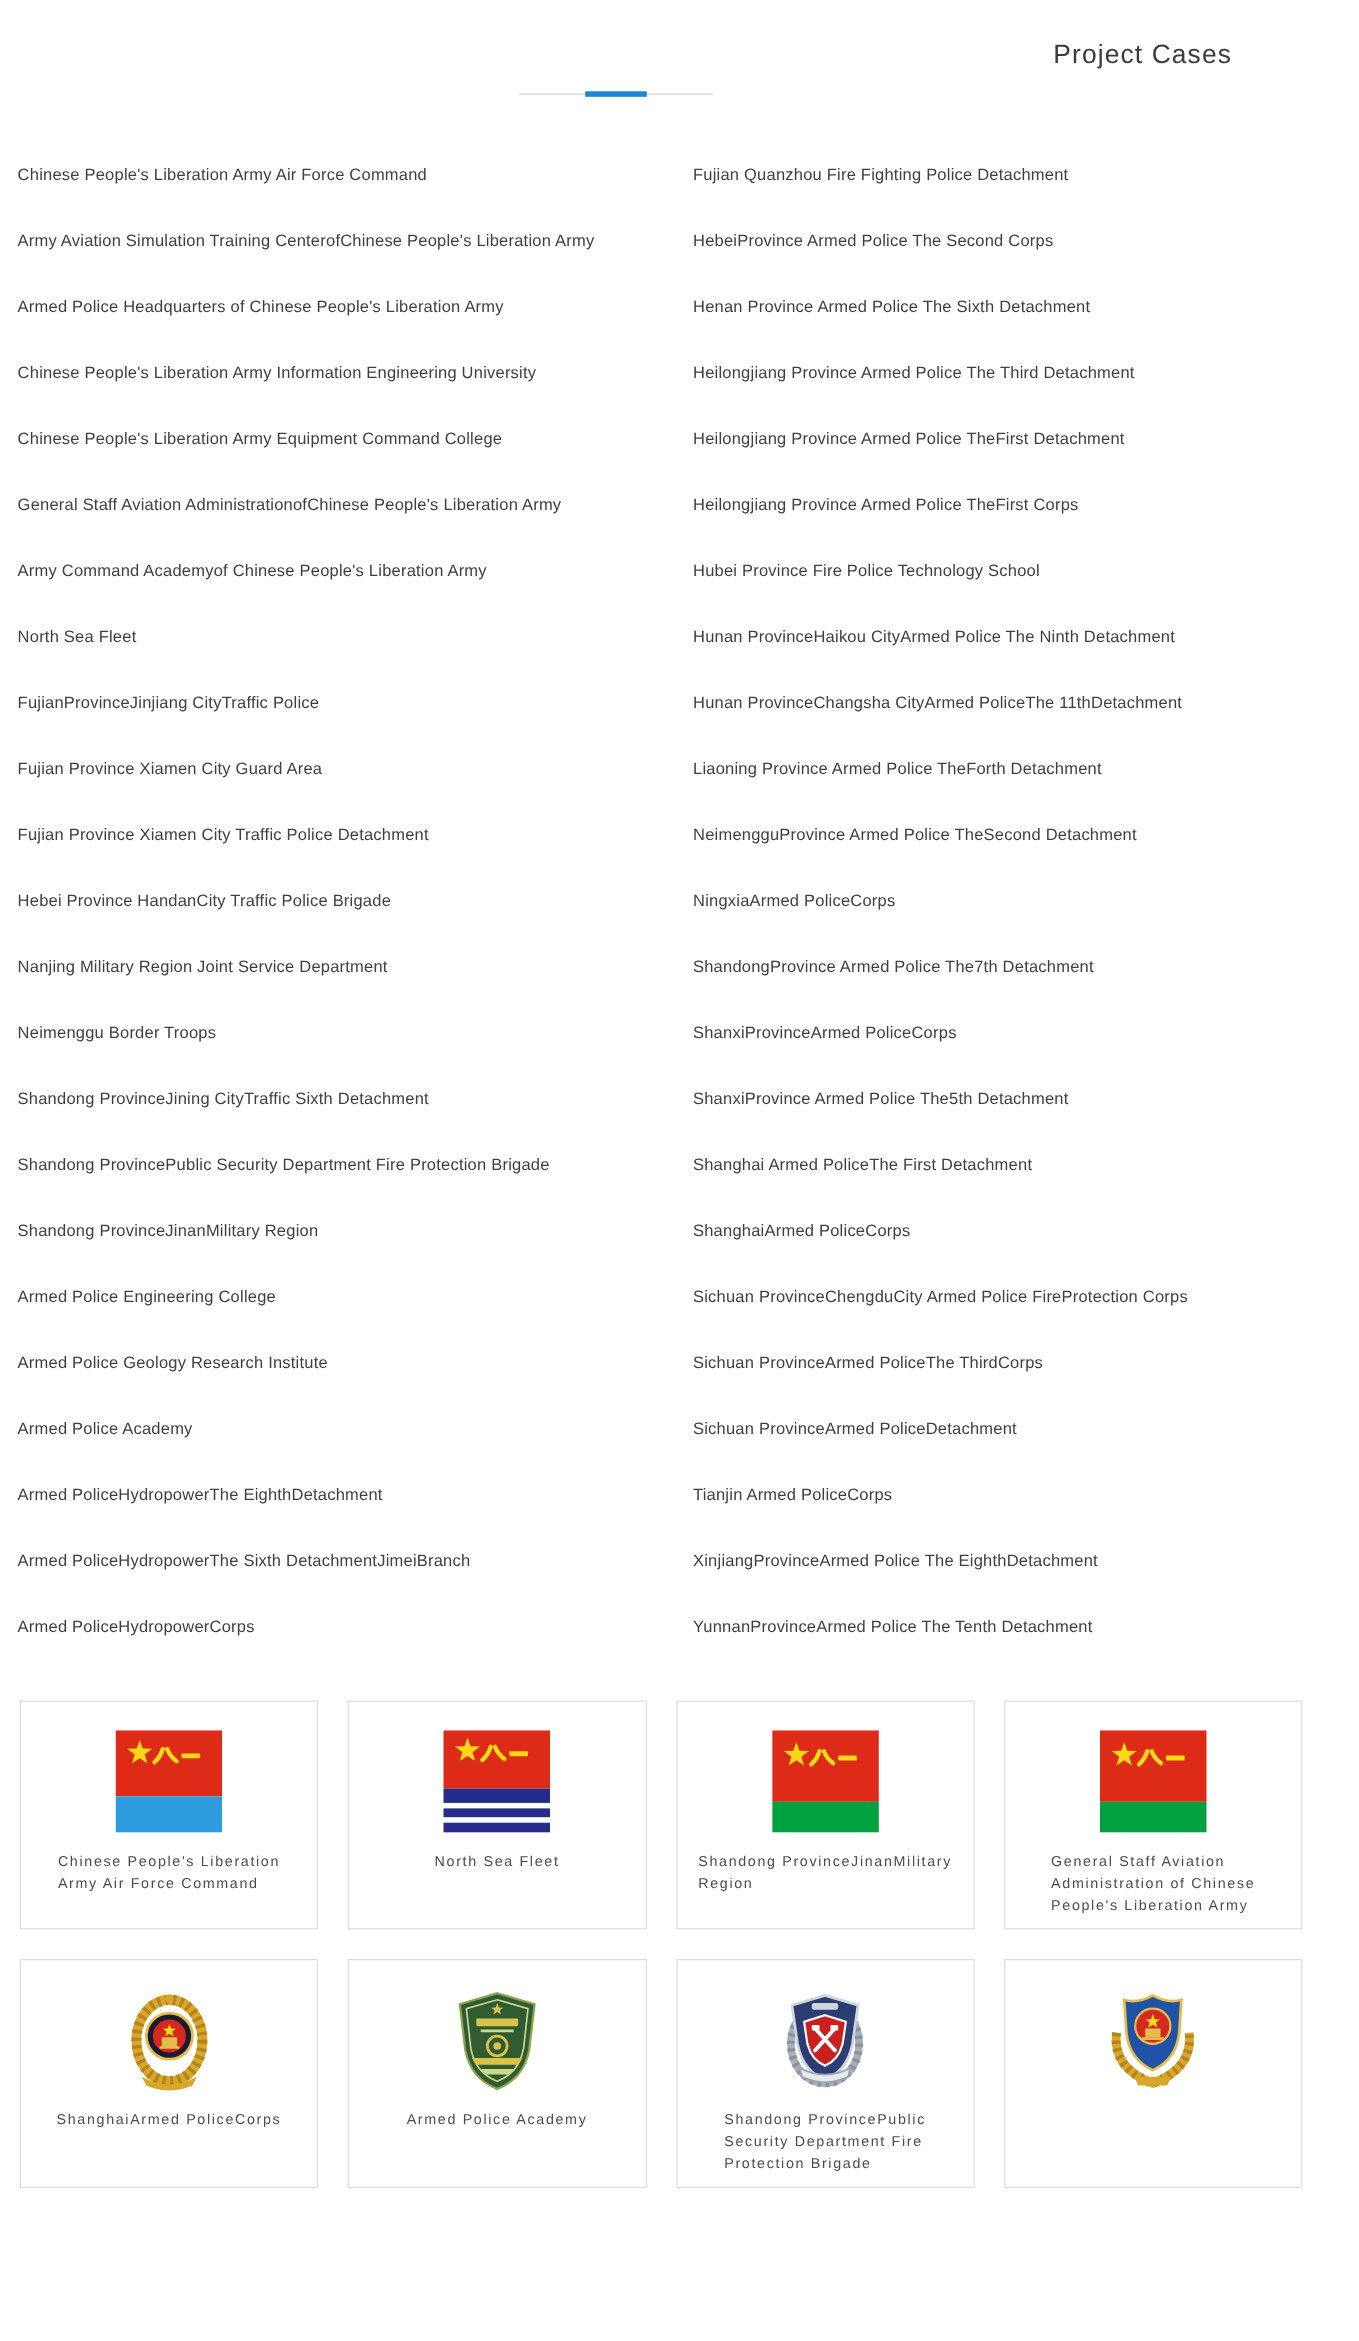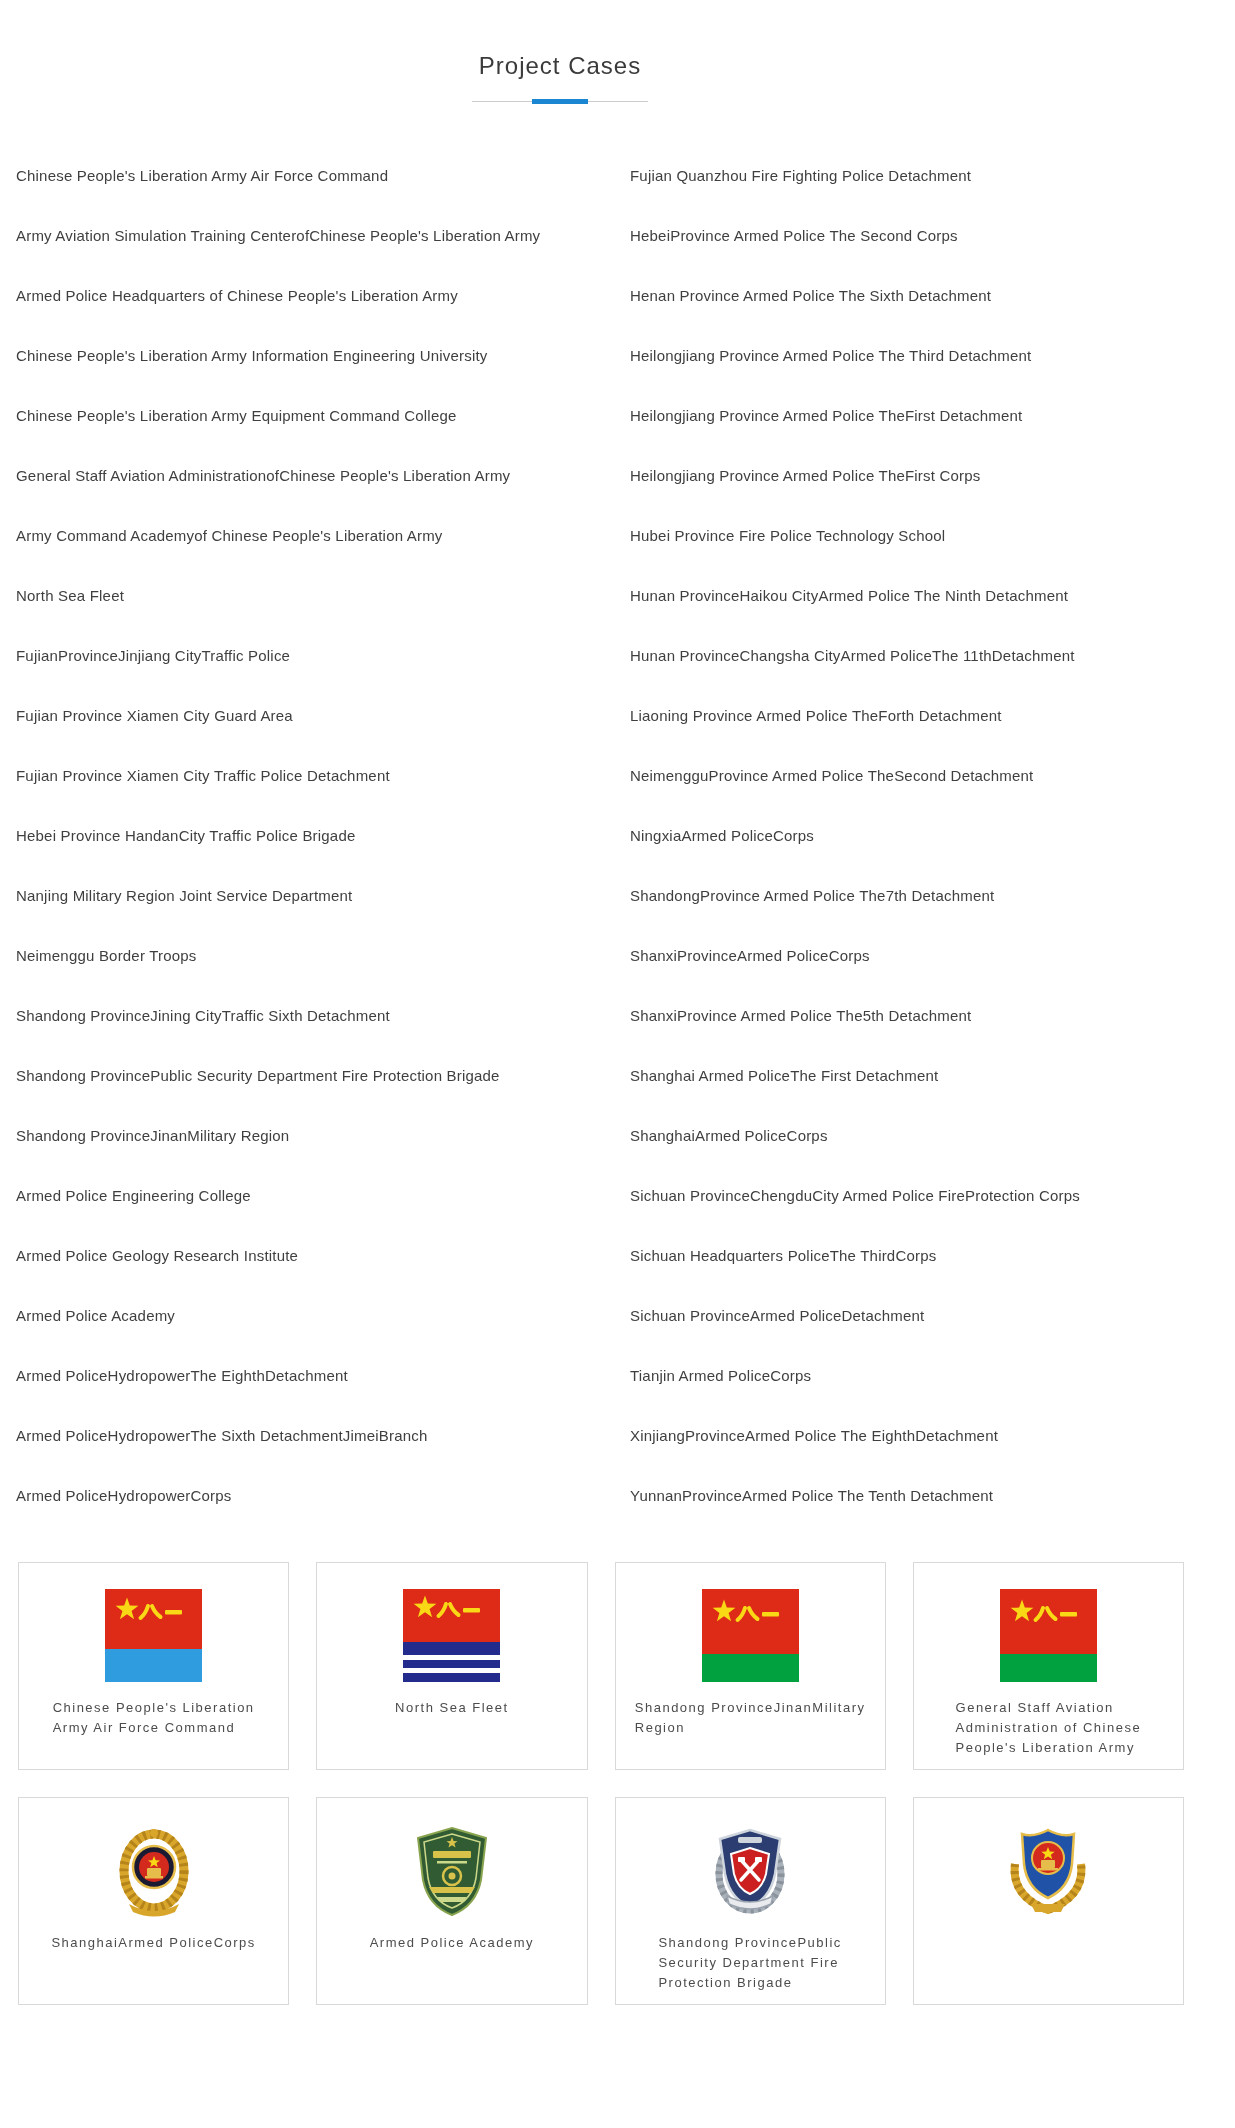--- a/index.html
+++ b/index.html
@@ -1,19 +1,19 @@
 <!DOCTYPE html>
 <html><head>
 <meta charset="utf-8">
 <style>
   html,body{margin:0;padding:0;background:#ffffff;}
   body{width:1235px;font-family:"Liberation Sans","DejaVu Sans",sans-serif;color:#3f3f3f;}
 
   
-  .header{width:1120px;padding-top:50px;text-align:center;}
+  .header{width:1120px;padding-top:34px;text-align:right;}
   .page-title{font-size:24px;font-weight:400;letter-spacing:1px;color:#3b3b3b;margin:0;line-height:32px;}
   .title-underline{position:relative;width:176px;height:1px;background:#cccccc;margin:19px auto 0 auto;}
   .title-underline .accent{position:absolute;left:50%;top:-2px;transform:translateX(-50%);width:56px;height:5px;}
 
   
   .case-list{display:grid;grid-template-columns:614px auto;margin-top:43px;}
   .case-col{list-style:none;margin:0;padding:0;}
   .case-col li{height:60px;display:flex;align-items:center;padding-left:16px;
                font-size:15px;letter-spacing:0.2px;color:#3f3f3f;white-space:nowrap;}
 
@@ -77,21 +77,21 @@
     <li>Hunan ProvinceChangsha CityArmed PoliceThe 11thDetachment</li>
     <li>Liaoning Province Armed Police TheForth Detachment</li>
     <li>NeimengguProvince Armed Police TheSecond Detachment</li>
     <li>NingxiaArmed PoliceCorps</li>
     <li>ShandongProvince Armed Police The7th Detachment</li>
     <li>ShanxiProvinceArmed PoliceCorps</li>
     <li>ShanxiProvince Armed Police The5th Detachment</li>
     <li>Shanghai Armed PoliceThe First Detachment</li>
     <li>ShanghaiArmed PoliceCorps</li>
     <li>Sichuan ProvinceChengduCity Armed Police FireProtection Corps</li>
-    <li>Sichuan Headquarters PoliceThe ThirdCorps</li>
+    <li>Sichuan ProvinceArmed PoliceThe ThirdCorps</li>
     <li>Sichuan ProvinceArmed PoliceDetachment</li>
     <li>Tianjin Armed PoliceCorps</li>
     <li>XinjiangProvinceArmed Police The EighthDetachment</li>
     <li>YunnanProvinceArmed Police The Tenth Detachment</li>
   </ul>
 </div>
 
 <div class="card-grid">
 
   <div class="card">

